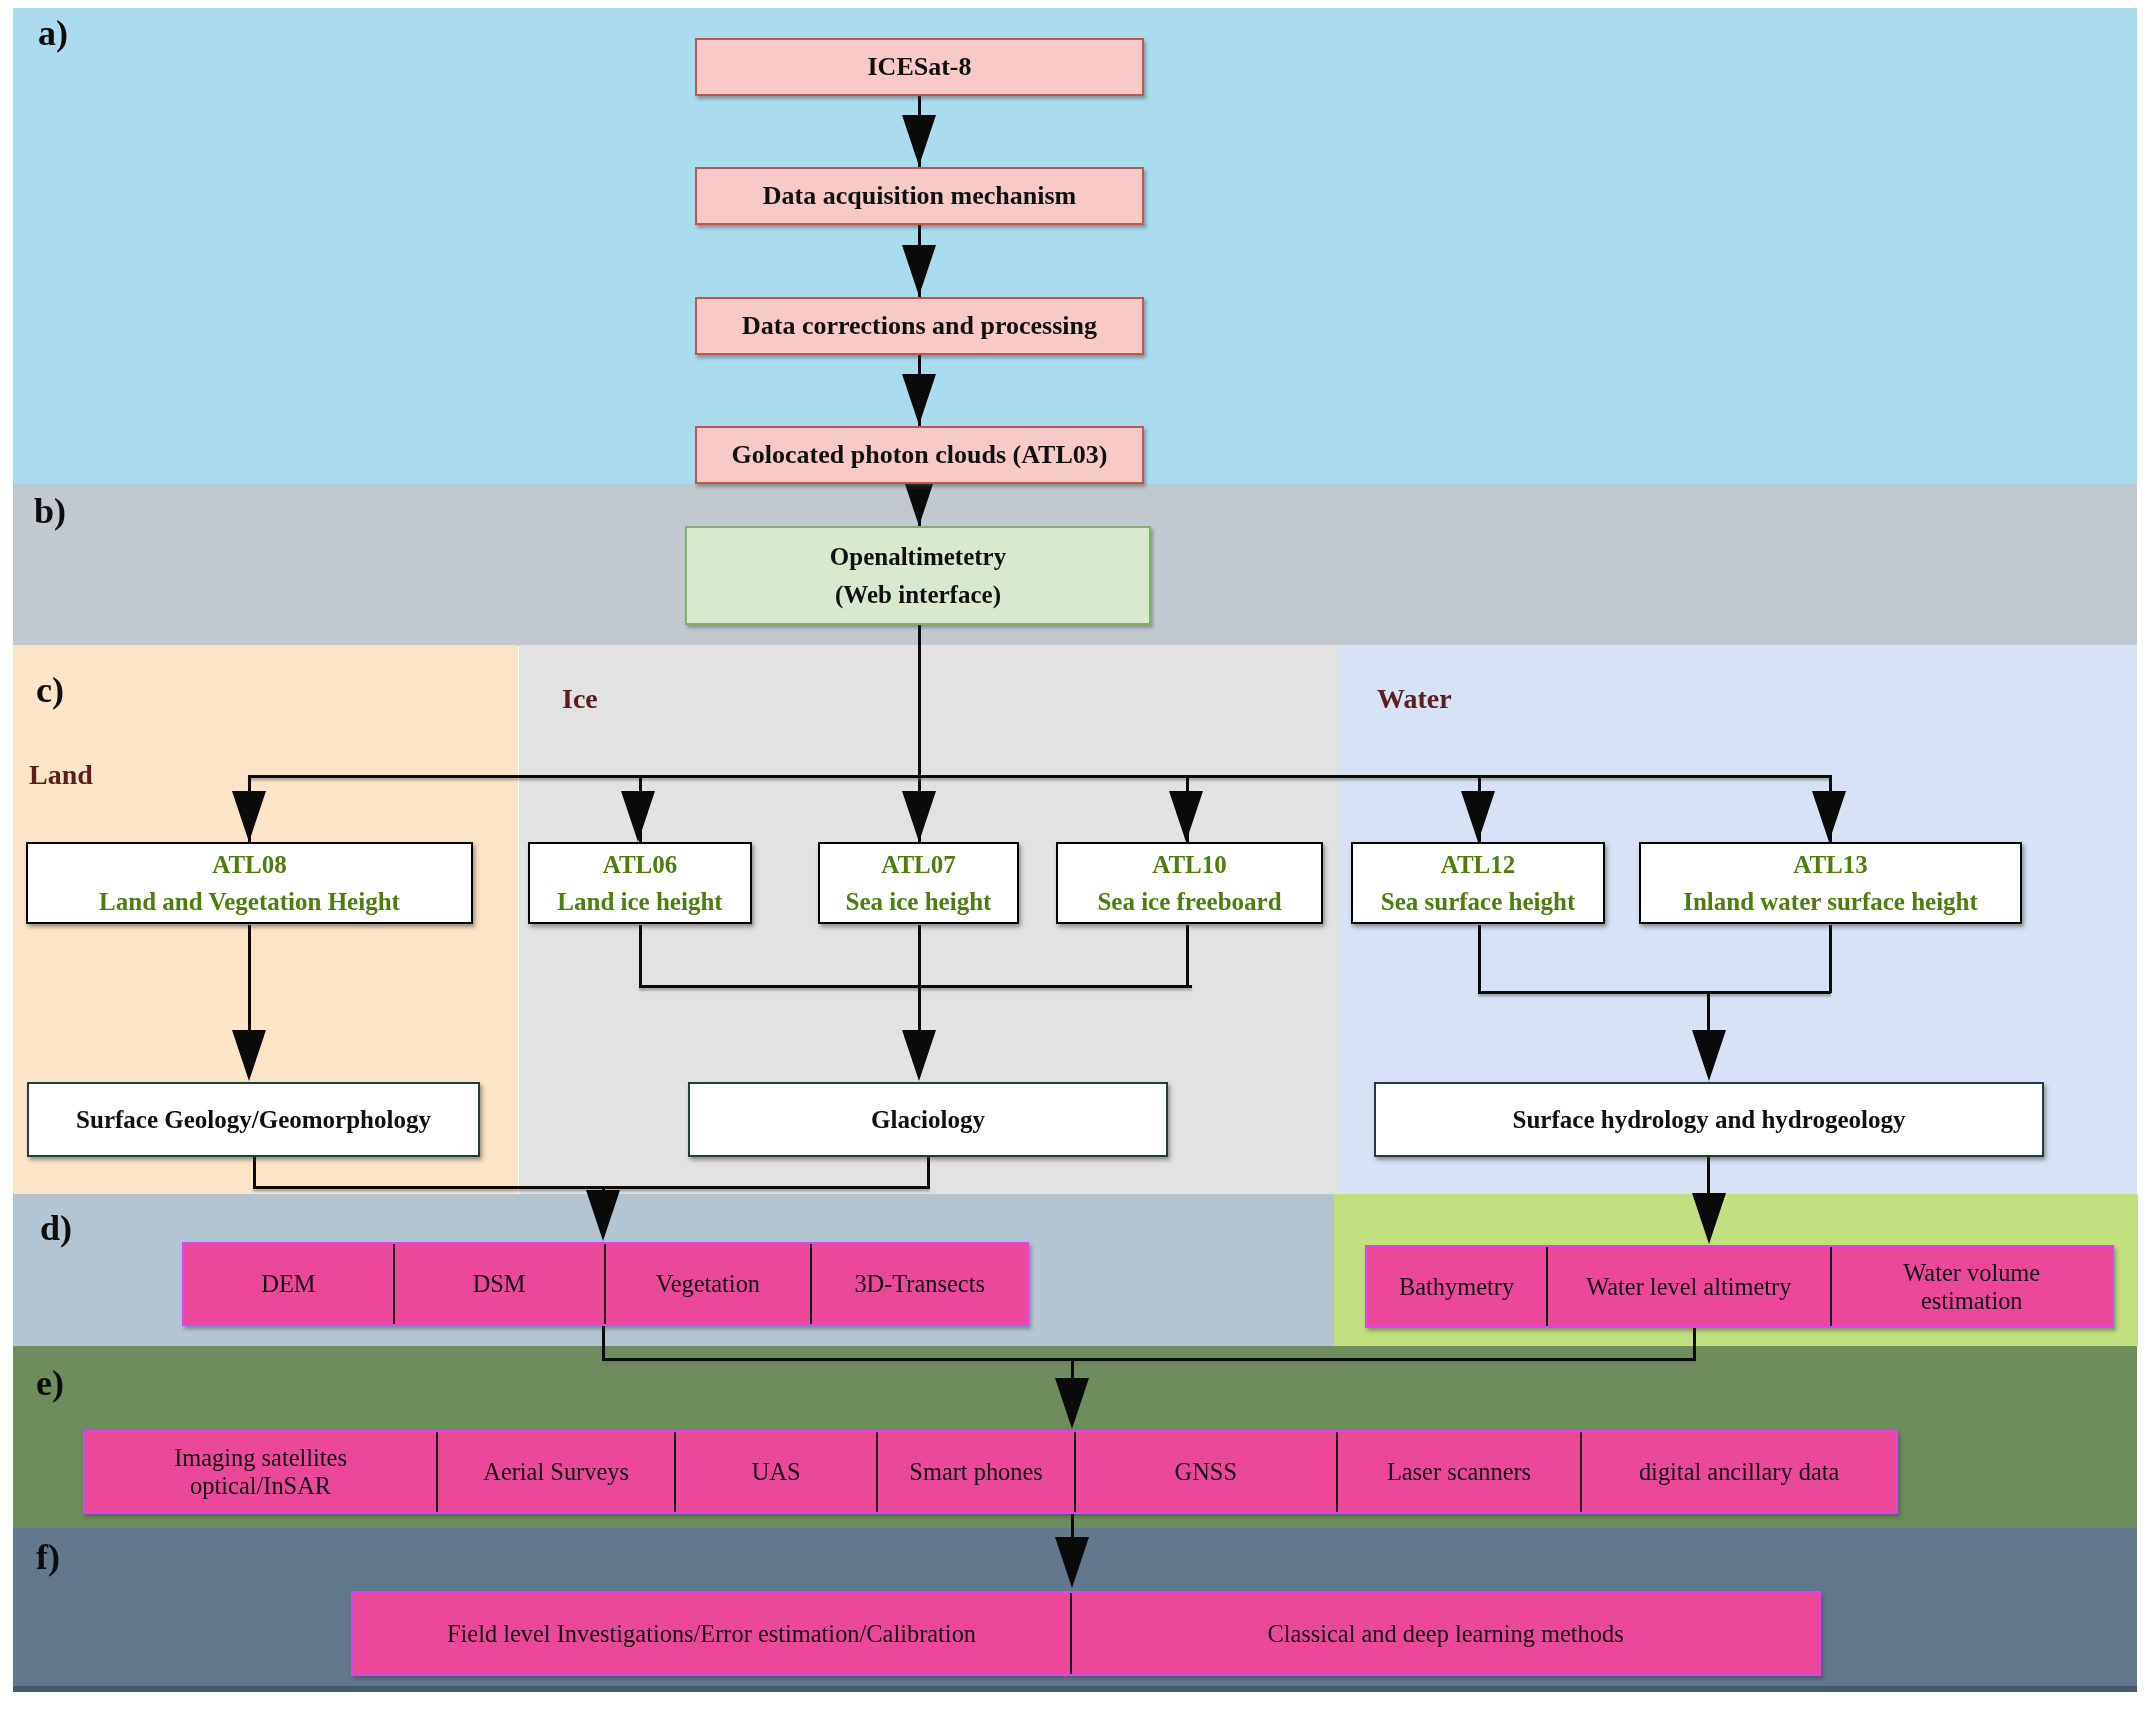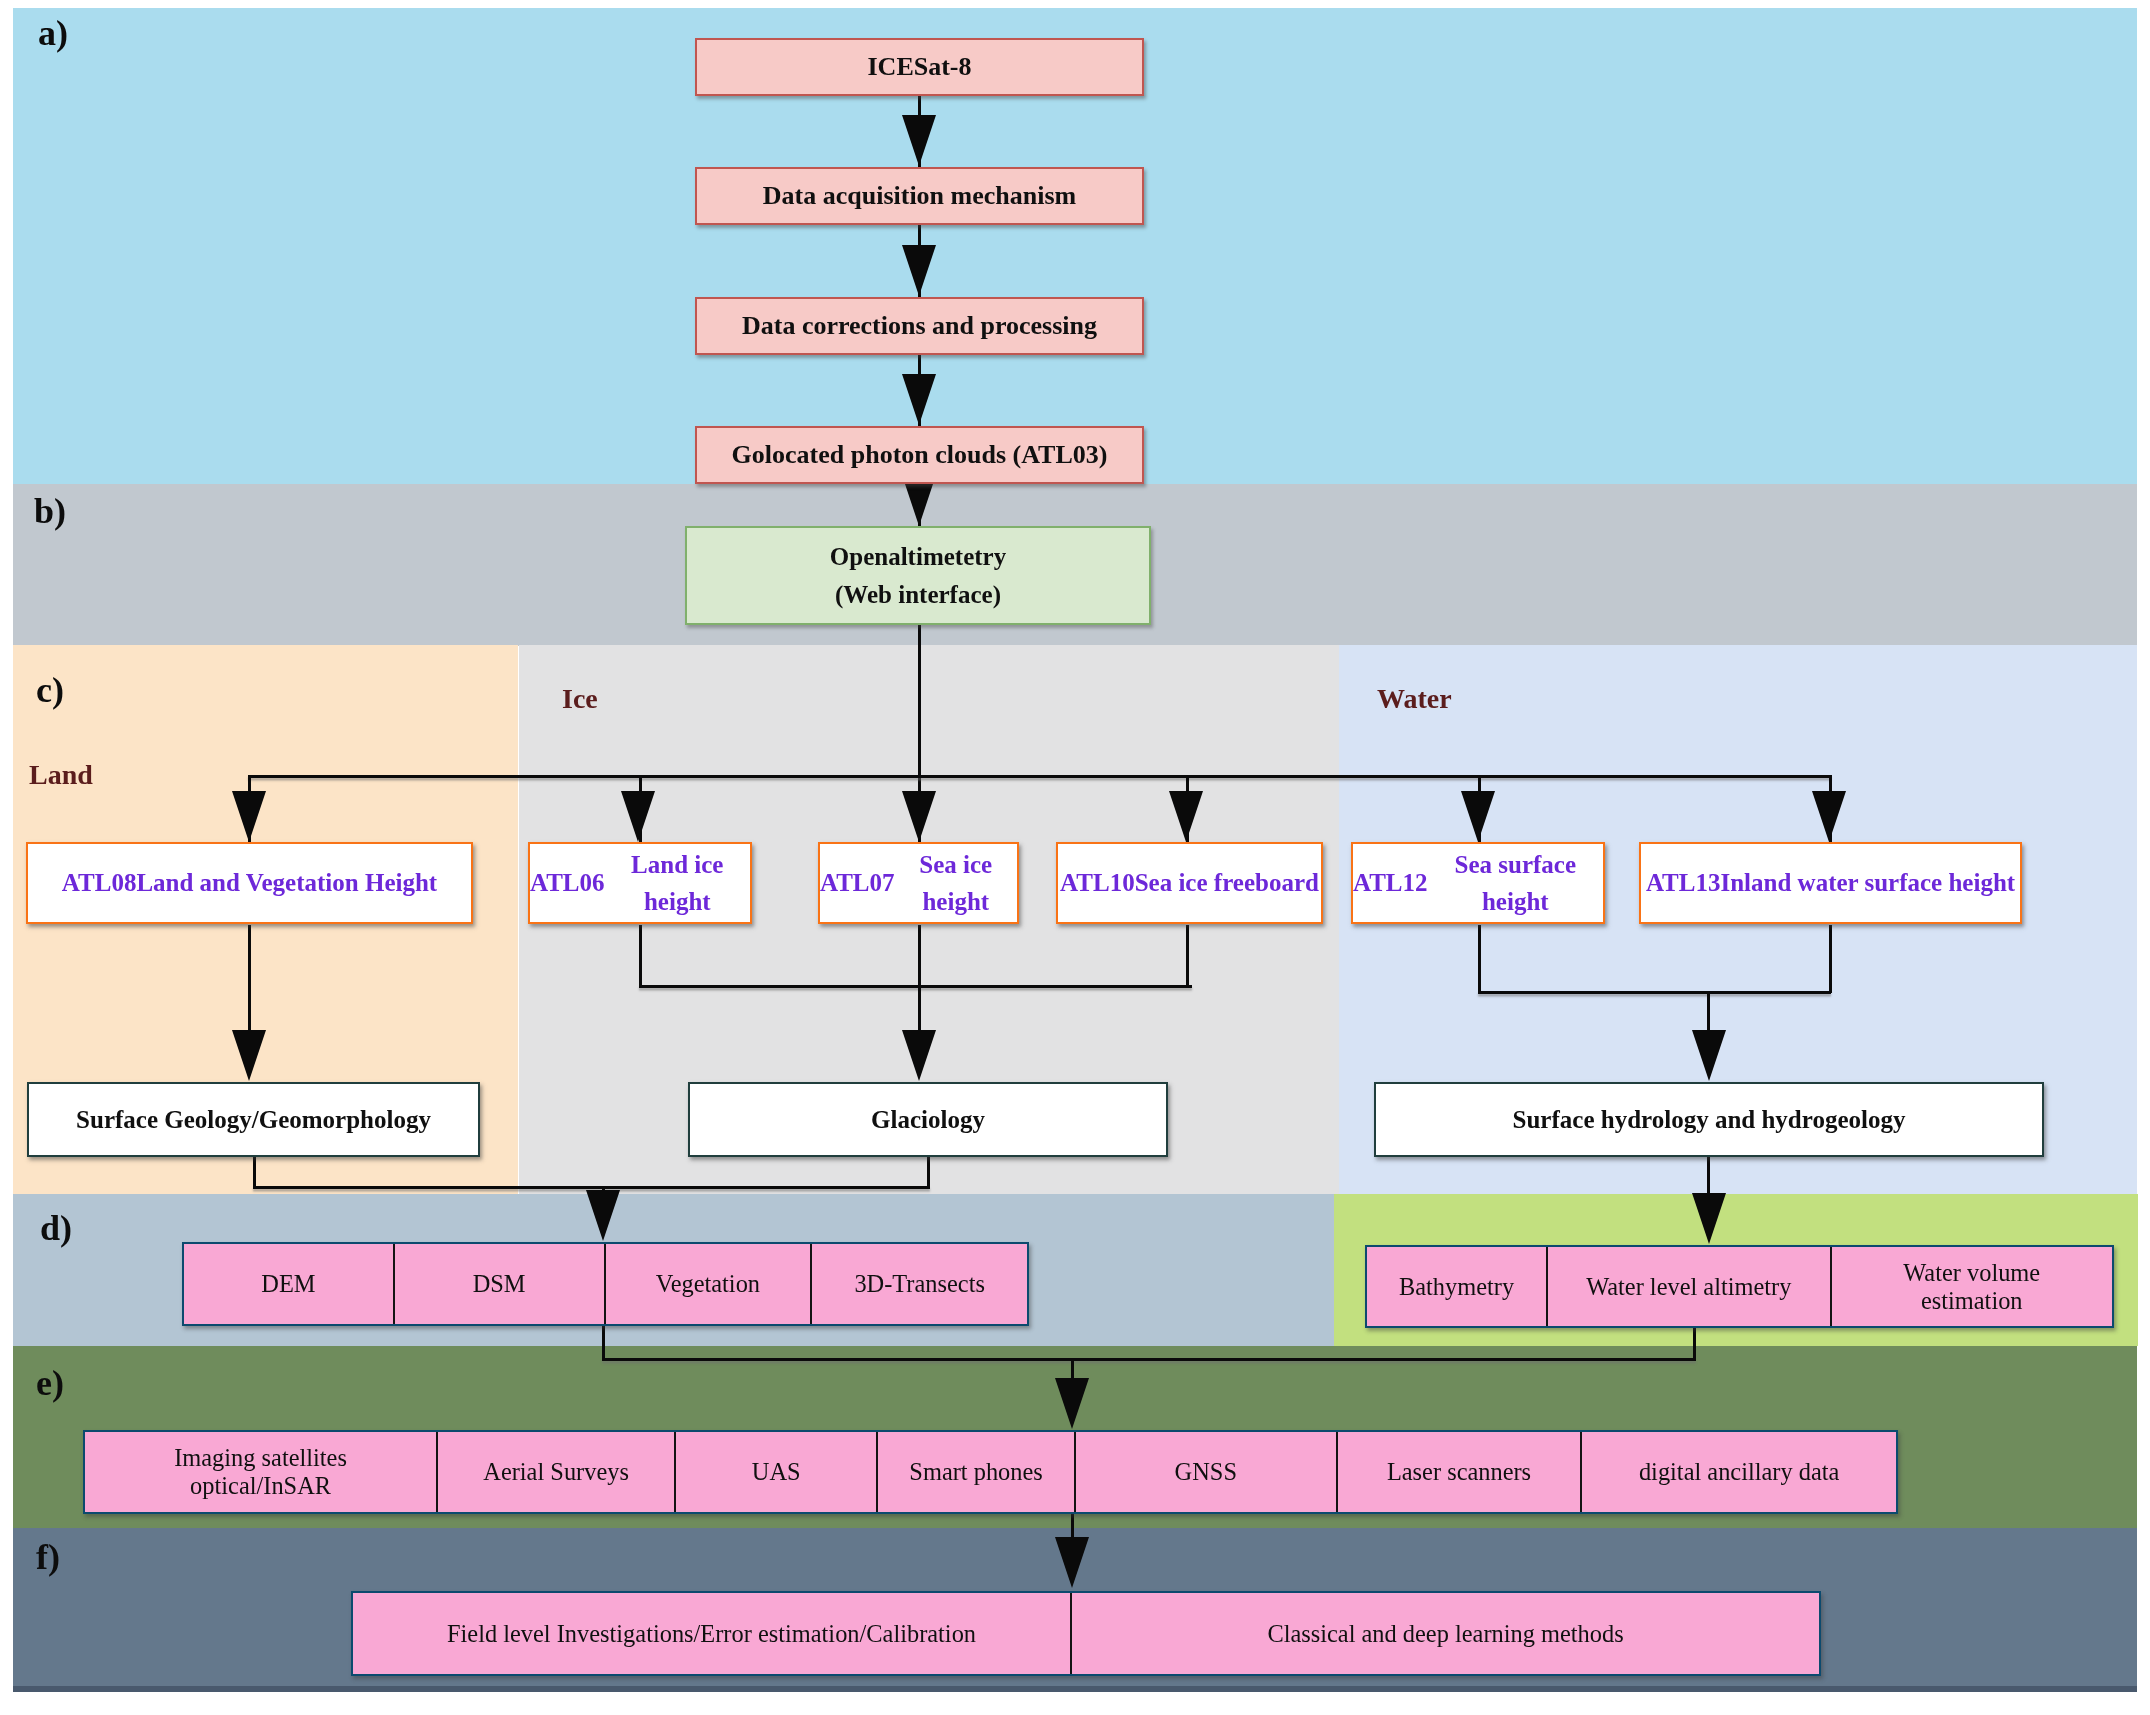--- a/index.html
+++ b/index.html
@@ -22,28 +22,28 @@
   .head{position:absolute;width:0;height:0;border-left:17px solid transparent;
         border-right:17px solid transparent;border-top:51px solid #0a0a0a;}
   .pbox{position:absolute;left:695px;width:449px;height:58px;background:#f7cac7;
         border:2px solid #c05650;box-shadow:2px 2.6px 3.3px rgba(70,70,70,.45);
         display:flex;align-items:center;justify-content:center;text-align:center;
         font-weight:bold;font-size:26px;color:#101010;box-sizing:border-box;}
   .gbox{position:absolute;left:685px;top:526px;width:466px;height:99px;background:#d9e9cf;
         border:2.6px solid #80b06c;box-shadow:2px 2.6px 3.3px rgba(70,70,70,.4);
         display:flex;flex-direction:column;align-items:center;justify-content:center;text-align:center;
         font-weight:bold;font-size:25px;line-height:1.5;color:#101010;box-sizing:border-box;}
-  .wbox{position:absolute;top:842px;height:82px;background:#ffffff;border:2px solid #f97316;
-        box-shadow:2px 3.3px 4px rgba(60,60,60,.5);display:flex;
+  .wbox{position:absolute;top:842px;height:82px;background:#ffffff;border:2px solid #000000;
+        box-shadow:2px 3.3px 4px rgba(60,60,60,.5);display:flex;flex-direction:column;
         align-items:center;justify-content:center;text-align:center;
-        font-weight:bold;font-size:25px;line-height:1.5;color:#6d28d9;box-sizing:border-box;}
+        font-weight:bold;font-size:25px;line-height:1.5;color:#4d7c0f;box-sizing:border-box;}
   .wbox2{position:absolute;top:1082px;height:75px;background:#ffffff;border:2px solid #203e3d;
         box-shadow:2px 3.3px 4px rgba(60,60,60,.5);display:flex;align-items:center;justify-content:center;
         text-align:center;font-weight:bold;font-size:25px;color:#101010;box-sizing:border-box;}
-  .tbl{position:absolute;display:flex;background:#f9a8d4;border:2px solid #0c4a6e;
+  .tbl{position:absolute;display:flex;background:#ec4899;border:2px solid #d946ef;
        box-shadow:2px 3.3px 4px rgba(60,60,60,.45);box-sizing:border-box;}
   .cell{border-right:2px solid #141414;display:flex;align-items:center;justify-content:center;
         text-align:center;font-size:24.4px;color:#101010;box-sizing:border-box;padding:0 5.3px;}
   .cell:last-child{border-right:none;}
   .wrap-narrow{max-width:277px;display:inline-block;}
   .wrap-vol{max-width:218px;display:inline-block;}
 </style>
 </head>
 <body>
 

